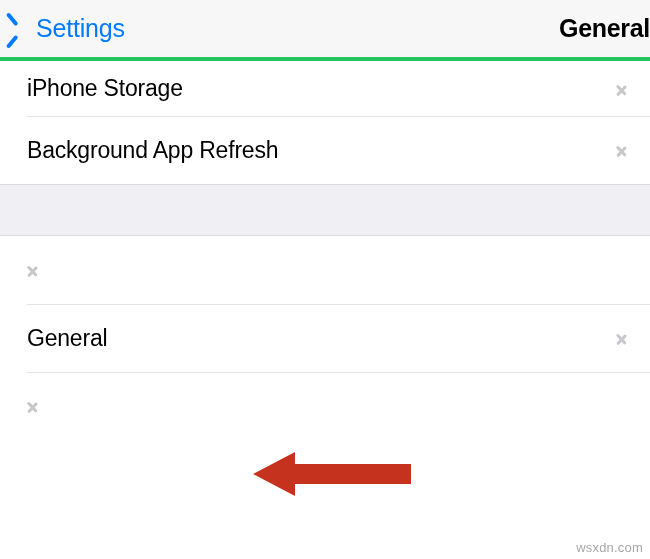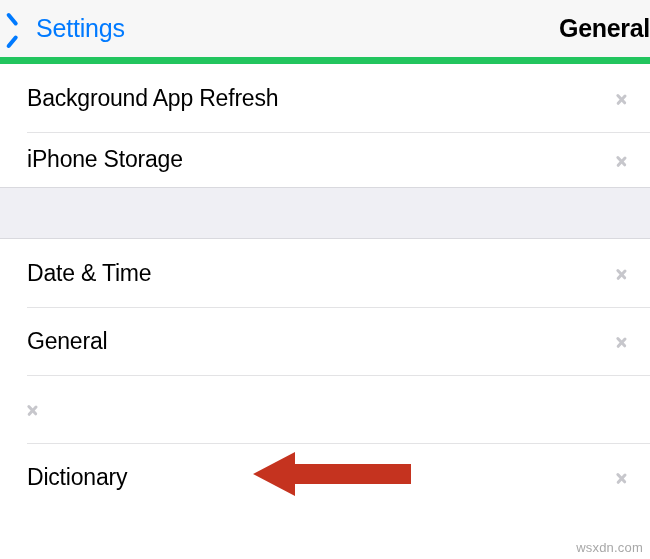--- a/index.html
+++ b/index.html
@@ -18,21 +18,21 @@
   .screen {
     width: 650px;
     height: 559px;
     position: relative;
     background: #ffffff;
   }
   
   .navbar {
     height: 57px;
     background: #f7f7f7;
-    border-bottom: 7px solid #22c55e;
+    border-bottom: 4px solid #22c55e;
     position: relative;
     display: flex;
     align-items: center;
   }
   .nav-back {
     display: flex;
     align-items: center;
     margin-left: 14px;
     cursor: pointer;
   }
@@ -175,46 +175,41 @@
 
   <div class="navbar">
     <div class="nav-back">
       <span class="chevron-left"></span>
       <span class="nav-back-label">Settings</span>
     </div>
     <div class="nav-title">General</div>
   </div>
 
   <div class="list-group">
-    <div class="row">
-      <span class="row-label">Background App Refresh</span>
-      <span class="disclosure"></span>
-    </div>
     <div class="row partial">
       <span class="row-label">iPhone Storage</span>
       <span class="disclosure"></span>
     </div>
+    <div class="row">
+      <span class="row-label">Background App Refresh</span>
+      <span class="disclosure"></span>
+    </div>
   </div>
 
   <div class="gap"></div>
 
   <div class="list-group">
     <div class="row">
-      <span class="row-label">Date &amp; Time</span>
       <span class="disclosure"></span>
     </div>
     <div class="row">
       <span class="row-label">General</span>
       <span class="disclosure"></span>
     </div>
     <div class="row">
-      <span class="disclosure"></span>
-    </div>
-    <div class="row">
-      <span class="row-label">Dictionary</span>
       <span class="disclosure"></span>
     </div>
   </div>
 
   <svg class="annotation-arrow" viewBox="0 0 158 44" xmlns="http://www.w3.org/2000/svg">
     <polygon points="0,22 42,0 42,12 158,12 158,32 42,32 42,44" fill="#c5331f"></polygon>
   </svg>
 
   <div class="watermark">wsxdn.com</div>
 

